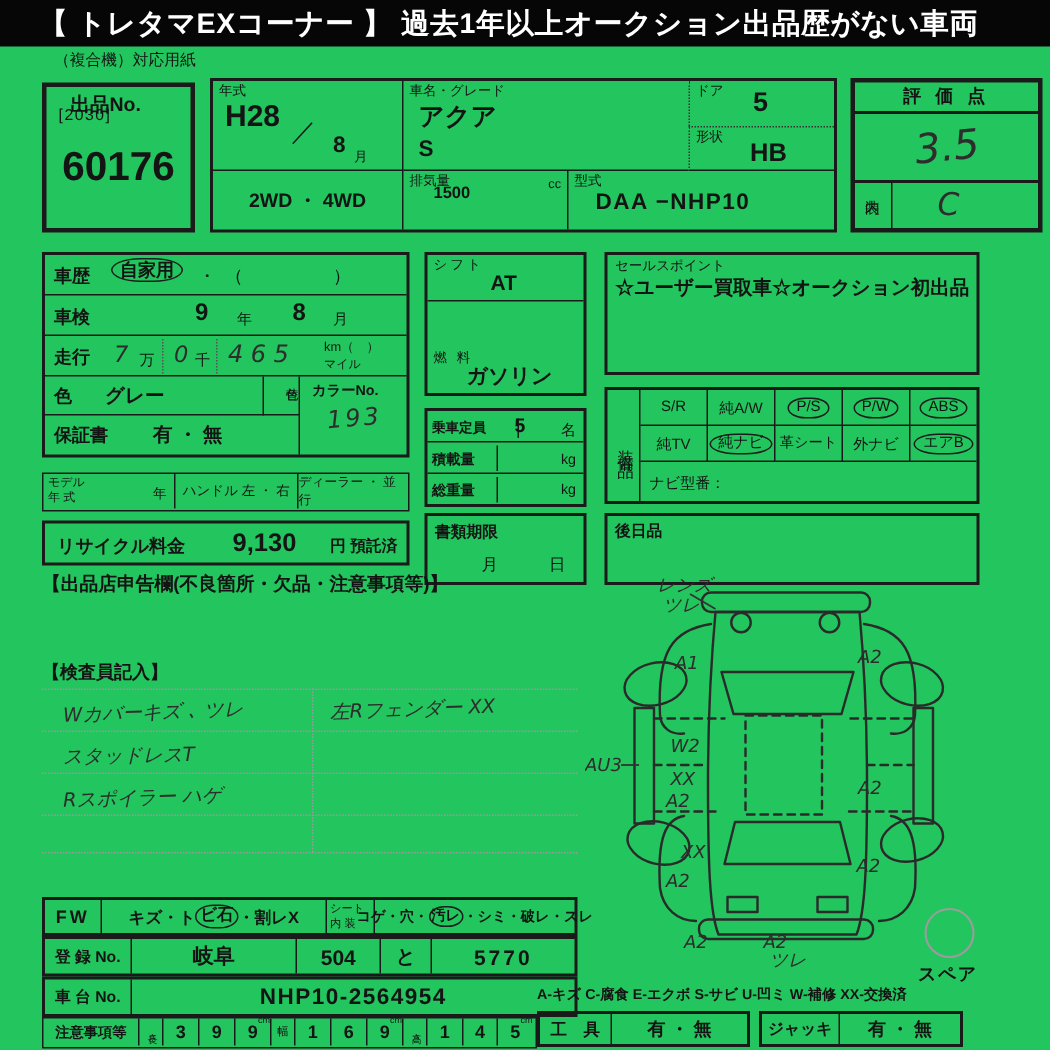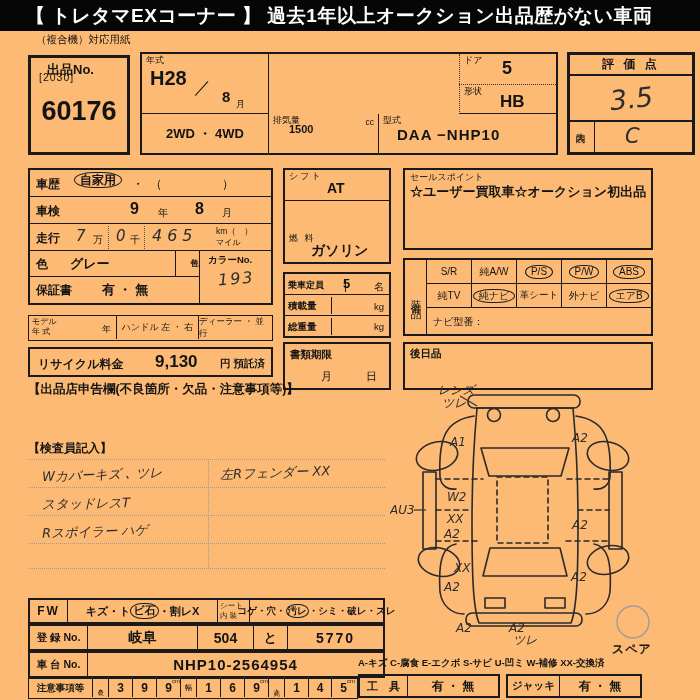--- a/index.html
+++ b/index.html
@@ -1,16 +1,16 @@
 <!DOCTYPE html>
 <html><head>
 <meta charset="utf-8">
 <style>
   html,body{margin:0;padding:0;background:#e8e8e8;}
-  #sheet{position:relative;width:700px;height:700px;background:#fdba74;overflow:hidden;
+  #sheet{position:relative;width:700px;height:700px;background:#22c55e;overflow:hidden;
          font-family:"Liberation Sans",sans-serif;color:#141414;}
   .abs{position:absolute;box-sizing:border-box;}
   .b1{border:1.5px solid #1a1a1a;}
   .b2{border:2px solid #1a1a1a;}
   .b3{border:3px solid #1a1a1a;}
   .lbl{font-size:9px;line-height:1.1;}
   .bold{font-weight:bold;}
   .ctr{display:flex;align-items:center;justify-content:center;}
   .hand{font-family:"DejaVu Sans",sans-serif;font-style:italic;color:#2d2d2d;}
   .oval{display:inline-block;border:1.7px solid #1d1d1d;border-radius:50%/60%;padding:0 5px;line-height:1.2;}
@@ -38,20 +38,25 @@
   <div class="abs b2" style="left:140px;top:52px;width:418px;height:103px;">
 
     <div class="abs" style="left:0;top:0;width:127px;height:60px;border-right:1.5px solid #1a1a1a;border-bottom:1.5px solid #1a1a1a;">
       <span class="abs lbl" style="left:4px;top:2px;">年式</span>
       <span class="abs bold" style="left:8px;top:13px;font-size:20px;">H28</span>
       <span class="abs" style="left:52px;top:22px;font-size:17px;">／</span>
       <span class="abs bold" style="left:80px;top:34px;font-size:15px;">8</span>
       <span class="abs" style="left:94px;top:44px;font-size:9px;">月</span>
     </div>
 
+    <div class="abs" style="left:127px;top:0;width:190px;height:60px;border-bottom:1.5px solid #1a1a1a;">
+      <span class="abs lbl" style="left:4px;top:2px;">車名・グレード</span>
+      <span class="abs bold" style="left:10px;top:12px;font-size:17px;">アクア</span>
+      <span class="abs bold" style="left:10px;top:37px;font-size:15px;">S</span>
+    </div>
 
     <div class="abs dotL" style="left:317px;top:0;width:97px;height:30px;">
       <span class="abs lbl" style="left:4px;top:2px;">ドア</span>
       <span class="abs bold" style="left:42px;top:4px;font-size:18px;">5</span>
     </div>
 
     <div class="abs dotL" style="left:317px;top:30px;width:97px;height:30px;border-top:1.5px dotted #333;border-bottom:1.5px solid #1a1a1a;">
       <span class="abs lbl" style="left:4px;top:2px;">形状</span>
       <span class="abs bold" style="left:40px;top:7px;font-size:17px;">HB</span>
     </div>

